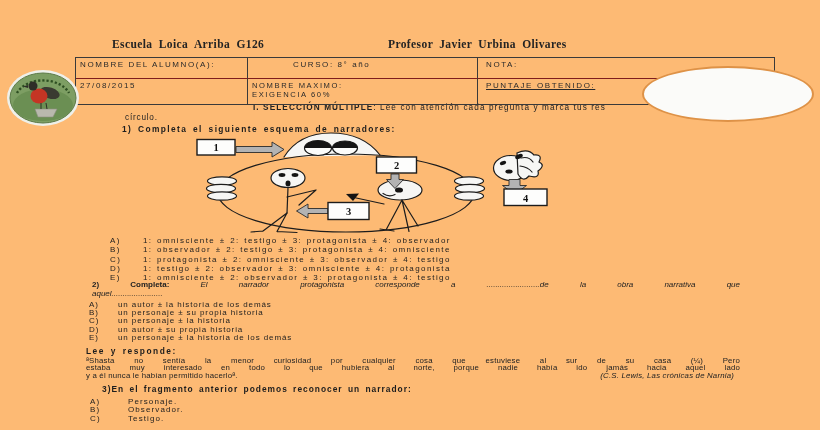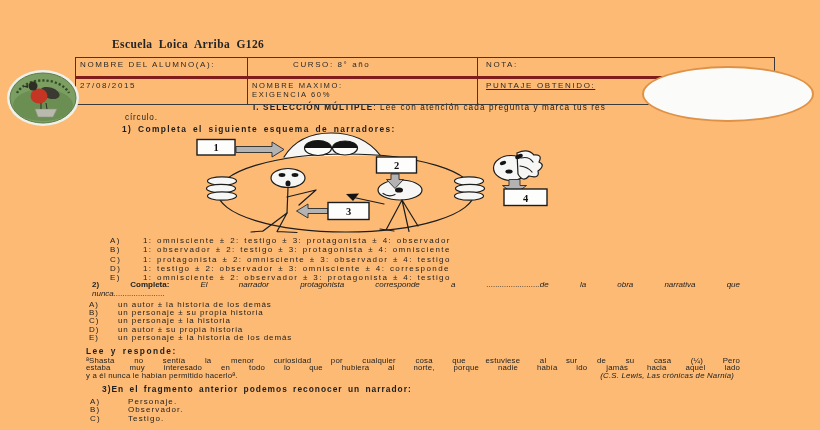--- a/index.html
+++ b/index.html
@@ -2,21 +2,21 @@
 <html><head>
 <meta charset="utf-8">
 <style>
   html,body{margin:0;padding:0;}
   body{width:820px;height:430px;background:#f6f6f4;font-family:"Liberation Sans",sans-serif;color:#1e1e1e;}
   #page{position:relative;width:820px;height:430px;overflow:hidden;background:#fdba74;}
   .abs{position:absolute;}
   .serifhead{font-family:"Liberation Serif",serif;font-weight:bold;font-size:11.5px;letter-spacing:.4px;word-spacing:3px;color:#242424;}
   
   #info-table{left:75px;top:57px;width:698px;height:46px;border:1px solid #3a3a3a;display:grid;grid-template-columns:172px 230px 296px;grid-template-rows:21px 25px;font-size:8px;letter-spacing:1.6px;color:#2a2a2a;z-index:5;}
-  #info-table .cell{border-right:1px solid #3a3a3a;border-bottom:3px solid #7f1d1d;padding:2px 2px 0 4px;line-height:9px;overflow:hidden;white-space:nowrap;}
+  #info-table .cell{border-right:1px solid #3a3a3a;border-bottom:1px solid #7f1d1d;padding:2px 2px 0 4px;line-height:9px;overflow:hidden;white-space:nowrap;}
   #info-table .cell.last{border-right:none;}
   #info-table .cell.bot{border-bottom:none;}
   #info-table .curso{padding-left:45px;}
   .u{text-decoration:underline;}
   
   .bold{font-weight:bold;}
   .sec1{font-size:8.2px;letter-spacing:1.1px;color:#222;white-space:nowrap;margin-left:37px;}
   .h-q{font-weight:bold;font-size:8.4px;letter-spacing:1.4px;word-spacing:2px;color:#1d1d1d;white-space:nowrap;}
   
   .opt-row{display:flex;white-space:nowrap;}
@@ -37,20 +37,21 @@
   
   #orange-ellipse{left:642px;top:66px;width:168px;height:52px;border:2.5px solid #de9247;border-radius:50%;background:#fbfbf9;z-index:30;}
   svg text{font-family:"Liberation Serif",serif;font-weight:bold;}
 </style>
 </head>
 <body>
 
 <div id="page">
 
   <div class="abs serifhead" style="left:112px;top:38px;">Escuela Loica Arriba G126</div>
+  <div class="abs serifhead" style="left:388px;top:38px;">Profesor Javier Urbina Olivares</div>
 
   <div id="info-table" class="abs">
     <div class="cell">NOMBRE DEL ALUMNO(A):</div>
     <div class="cell curso">CURSO: 8° año</div>
     <div class="cell last" style="padding-left:8px;">NOTA:</div>
     <div class="cell bot">
       <div>27/08/2015</div>
     </div>
     <div class="cell bot" style="font-size:7.6px;">
       <div>NOMBRE MAXIMO:</div>
@@ -154,34 +155,34 @@
     <div class="opt-row">
         <span class="letter">B)</span>
         <span>1: observador ± 2: testigo ± 3: protagonista ± 4: omnisciente</span>
       </div>
     <div class="opt-row">
         <span class="letter">C)</span>
         <span>1: protagonista ± 2: omnisciente ± 3: observador ± 4: testigo</span>
       </div>
     <div class="opt-row">
         <span class="letter">D)</span>
-        <span>1: testigo ± 2: observador ± 3: omnisciente ± 4: corresponde</span>
+        <span>1: testigo ± 2: observador ± 3: omnisciente ± 4: protagonista</span>
       </div>
     <div class="opt-row">
         <span class="letter">E)</span>
         <span>1: omnisciente ± 2: observador ± 3: protagonista ± 4: testigo</span>
       </div>
   </div>
 
   <div id="q2-stem" class="abs">
     <div class="jline">
       <span class="bold">2) Completa:</span>
       <span class="ital">El narrador protagonista corresponde a ........................de la obra narrativa que</span>
     </div>
-    <div class="ital">nunca.......................</div>
+    <div class="ital">aquel.......................</div>
   </div>
 
   <div class="abs q2opts">
     <div class="opt-row">
         <span class="letter">A)</span>
         <span>un autor ± la historia de los demás</span>
       </div>
     <div class="opt-row">
         <span class="letter">B)</span>
         <span>un personaje ± su propia historia</span>

